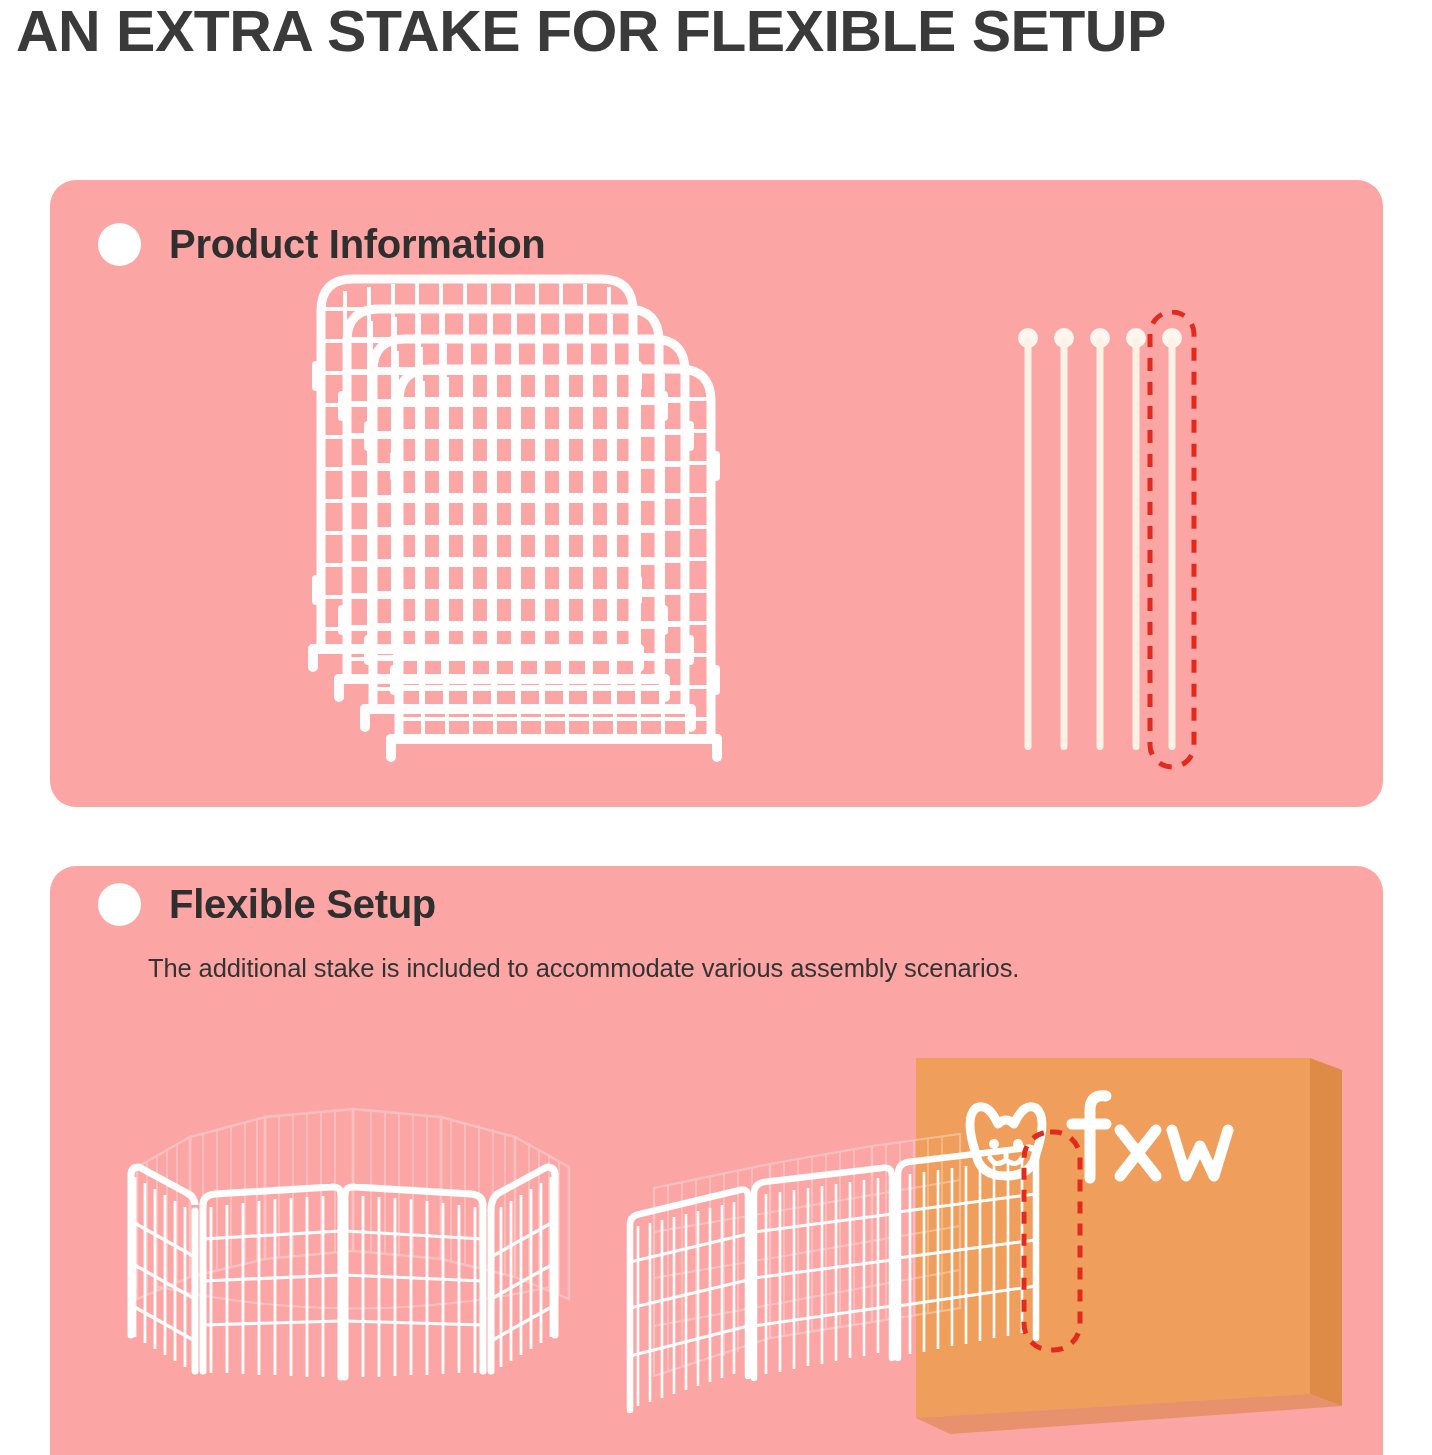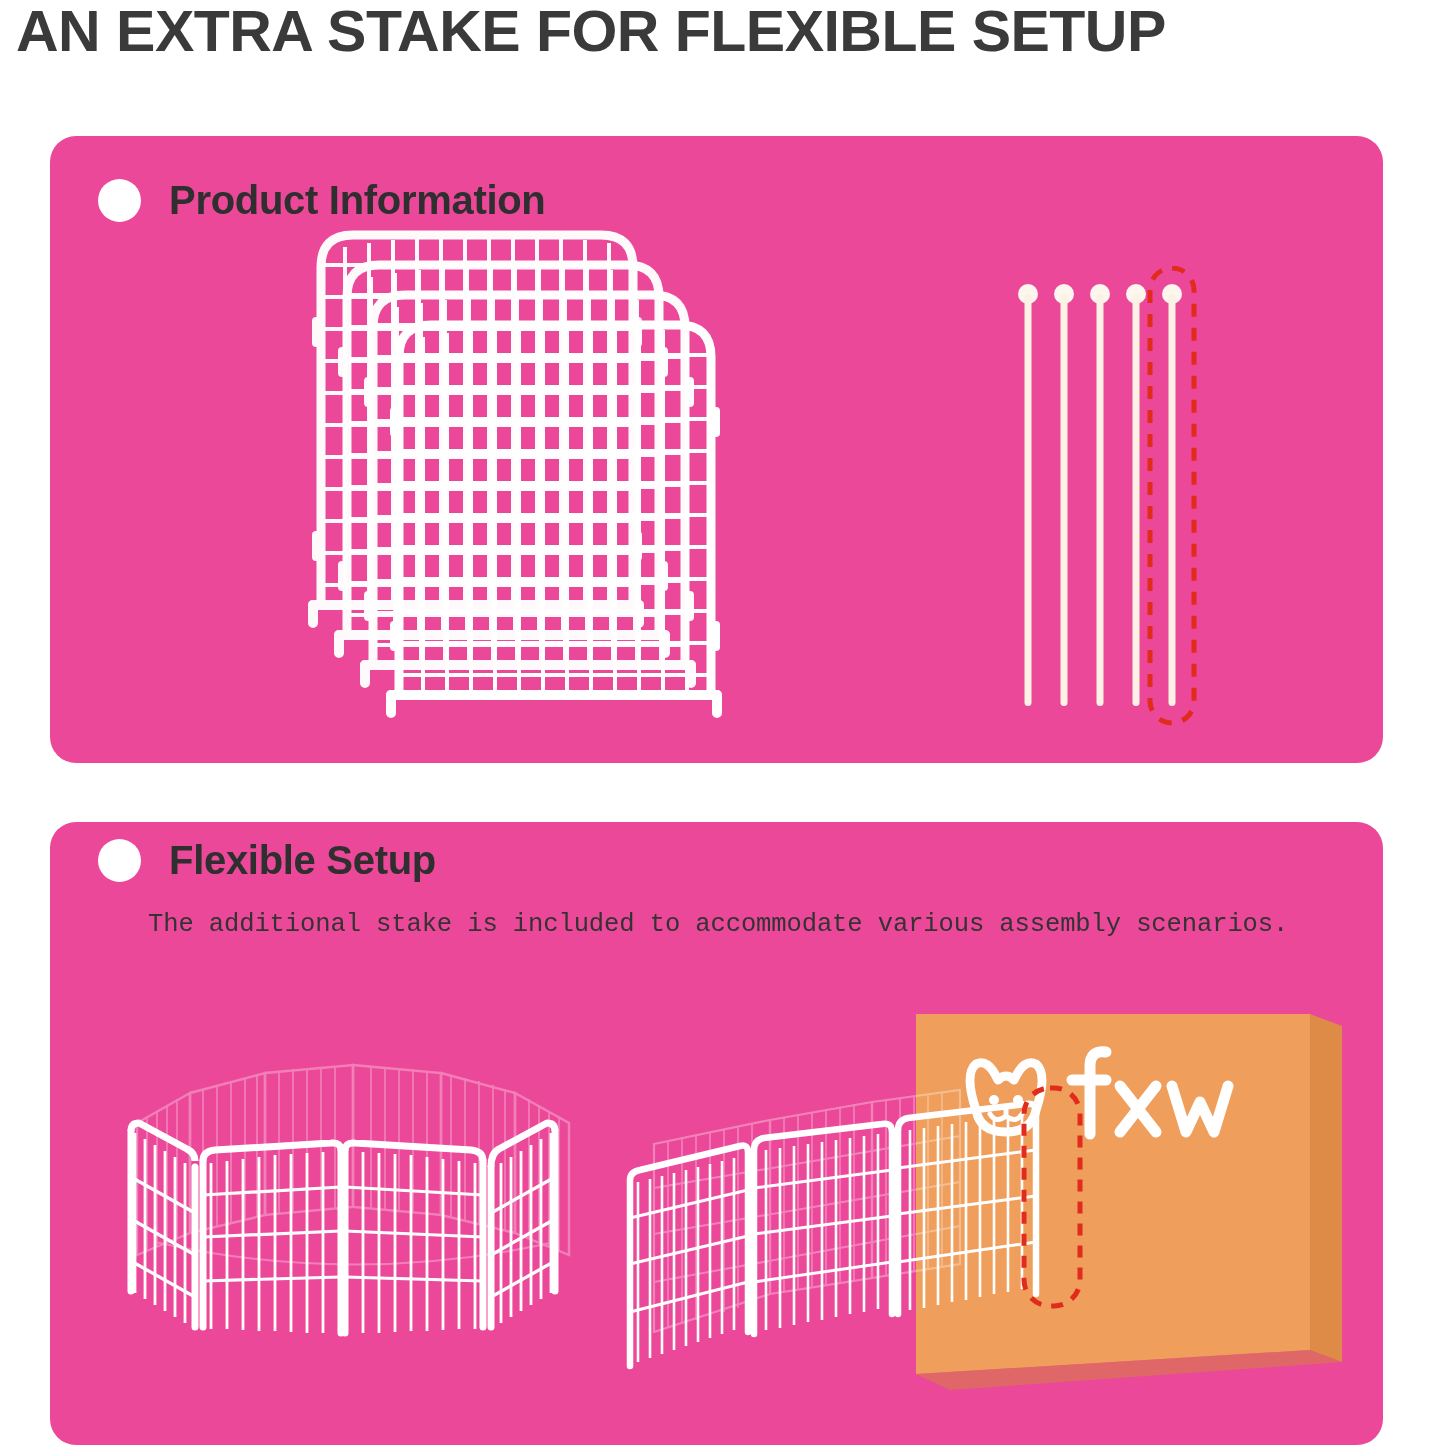--- a/index.html
+++ b/index.html
@@ -28,22 +28,23 @@
     letter-spacing: -0.5px;
     color: #3a3a3a;
     white-space: nowrap;
     transform: scaleX(1.035);
     transform-origin: left center;
   }
 
   
   .panel {
     position: absolute;
-    background: #ec4899;
+    background: #fca5a5;
     border-radius: 26px;
+    margin-top: 44px;
   }
   #panel-product {
     left: 50px;
     top: 136px;
     width: 1333px;
     height: 627px;
   }
   #panel-flexible {
     left: 50px;
     top: 822px;
@@ -70,21 +71,20 @@
     color: #2f2f2f;
     white-space: nowrap;
     letter-spacing: -0.3px;
   }
   .section-sub {
     position: absolute;
     font-size: 25.5px;
     color: #333333;
     white-space: nowrap;
     letter-spacing: -0.1px;
-    font-family: Liberation Mono, monospace;
   }
 
   
   .illus {
     position: absolute;
     overflow: visible;
   }
   .illus svg { display: block; }
 </style>
 </head>

